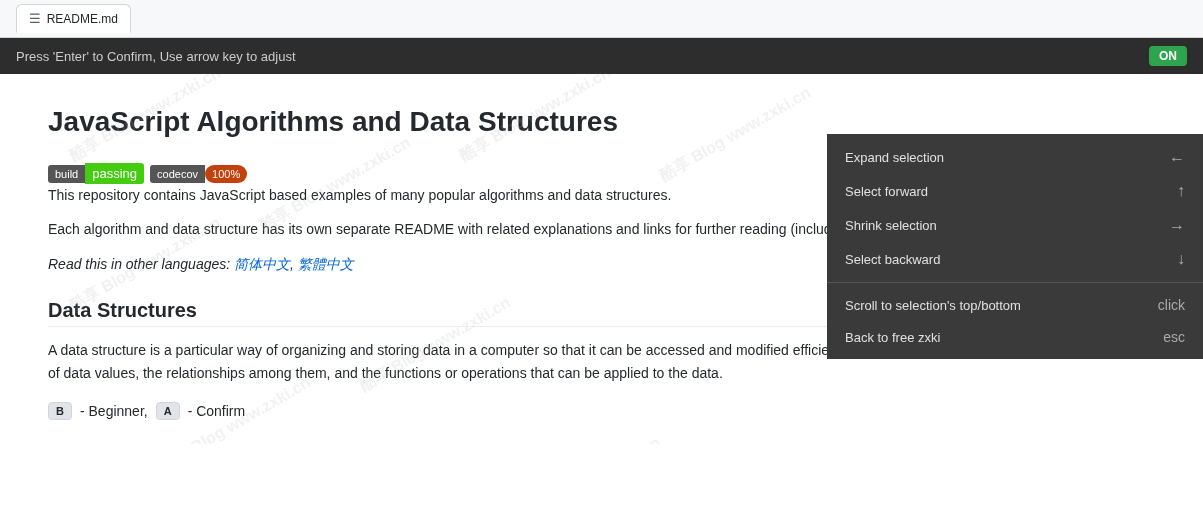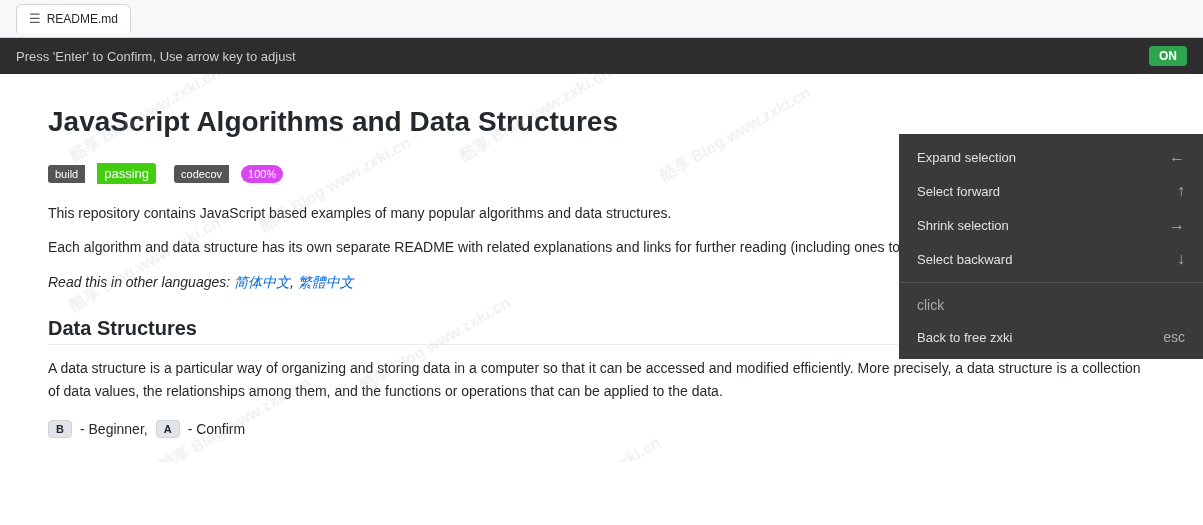--- a/index.html
+++ b/index.html
@@ -66,22 +66,22 @@
       position: relative;
     }
     h1.repo-title {
       font-size: 28px;
       font-weight: 700;
       color: #24292e;
       margin-bottom: 25px;
     }
     .badges {
       display: flex;
-      gap: 12px;
-      margin-bottom: 18px;
+      gap: 0;
+      margin-bottom: 0;
       align-items: center;
     }
     .badge-build-left {
       background: #555;
       color: #fff;
       font-size: 11px;
       padding: 3px 7px;
       border-radius: 3px 0 0 3px;
     }
     .badge-build-right {
@@ -100,21 +100,21 @@
       border-radius: 3px 0 0 3px;
     }
     .badge-codecov-right {
       background: #e05d44;
       color: #fff;
       font-size: 11px;
       padding: 3px 7px;
       border-radius: 0 3px 3px 0;
     }
     .badge-codecov-right.green {
-      background: #d946ef;
+      background: #c2410c;
       border-radius: 9px;
     }
     p.description {
       font-size: 14px;
       color: #24292e;
       margin-bottom: 12px;
       line-height: 1.6;
     }
     p.read-in {
       font-size: 14px;
@@ -155,21 +155,21 @@
       padding: 2px 7px;
       border-radius: 4px;
       border: 1px solid #d1d5da;
     }
 
     
     .selection-menu {
       position: absolute;
       top: 60px;
       right: 0;
-      width: 304px;
+      width: 376px;
       background: #3a3a3a;
       color: #e0e0e0;
       font-size: 13px;
       z-index: 100;
     }
     .selection-menu-section {
       padding: 6px 0;
       border-bottom: 1px solid #555;
     }
     .selection-menu-section:last-child {
@@ -274,20 +274,21 @@
           <span class="menu-item-label">Shrink selection</span>
           <span class="menu-item-key arrow">→</span>
         </div>
         <div class="menu-item">
           <span class="menu-item-label">Select backward</span>
           <span class="menu-item-key arrow">↓</span>
         </div>
       </div>
       <div class="selection-menu-section">
         <div class="menu-item">
+          <span class="menu-item-label">Scroll to selection's top/bottom</span>
           <span class="menu-item-key">click</span>
         </div>
         <div class="menu-item">
           <span class="menu-item-label">Back to free zxki</span>
           <span class="menu-item-key">esc</span>
         </div>
       </div>
     </div>
 
     <div class="watermark-overlay">

